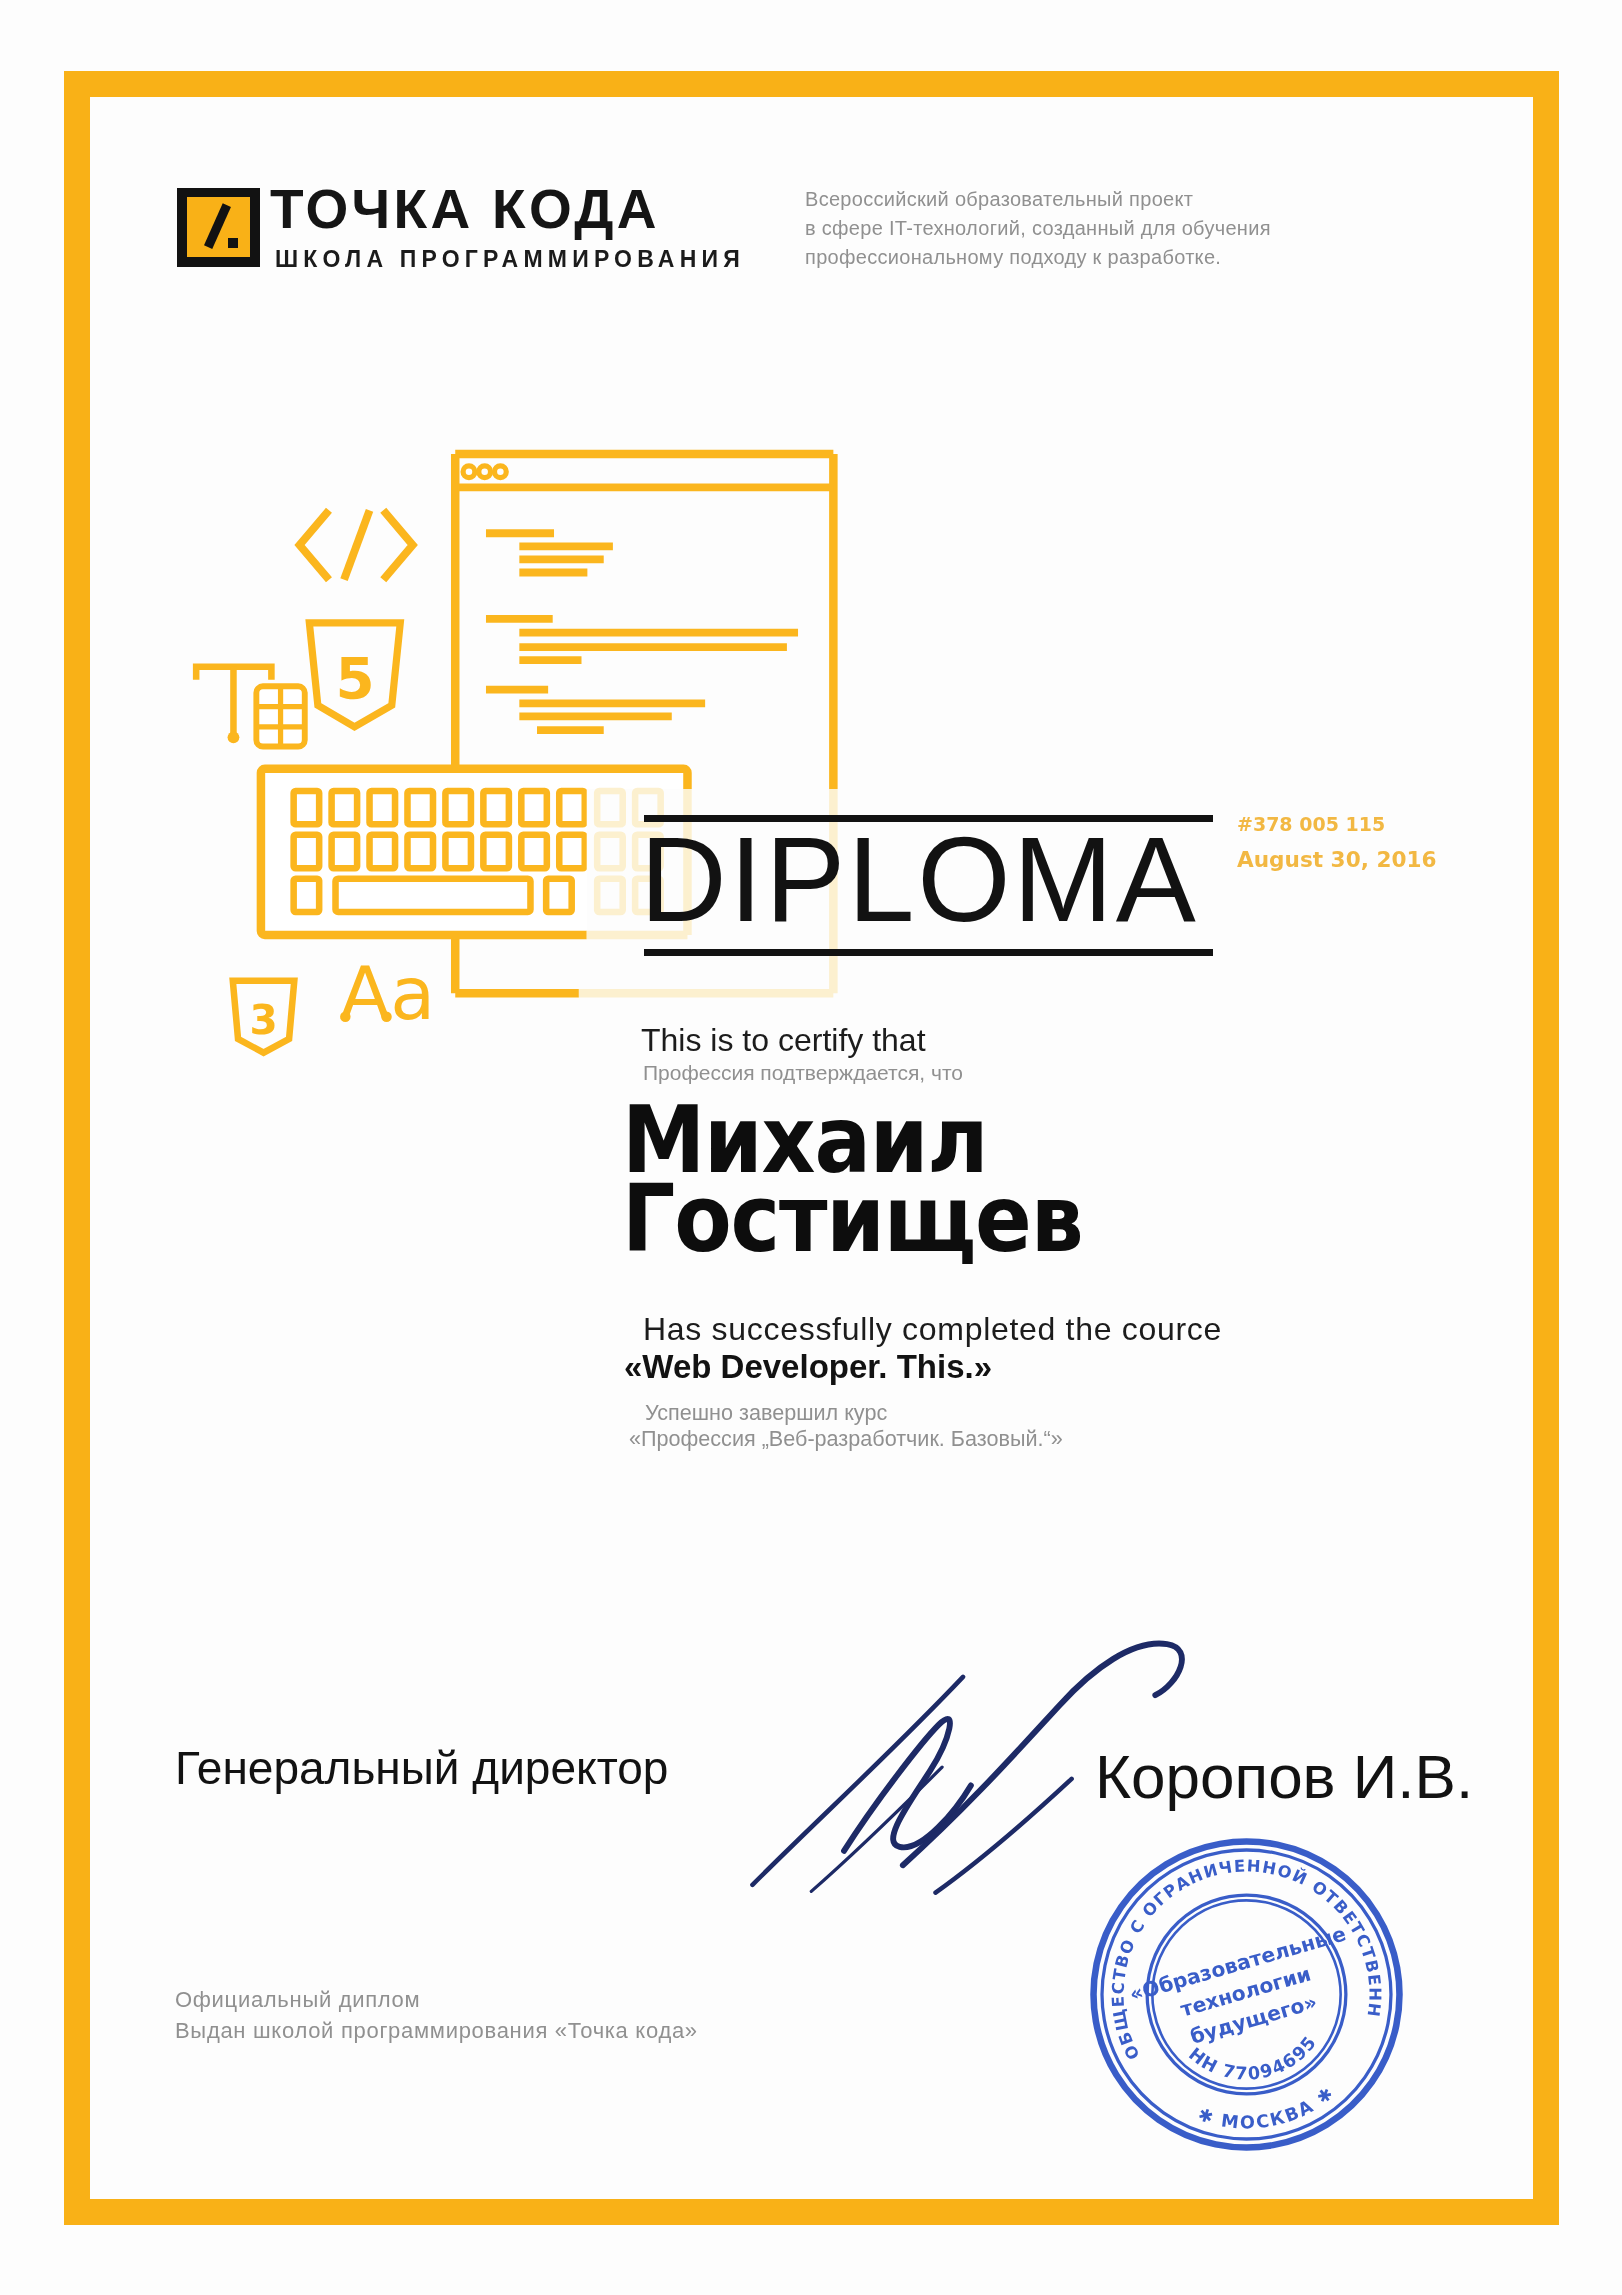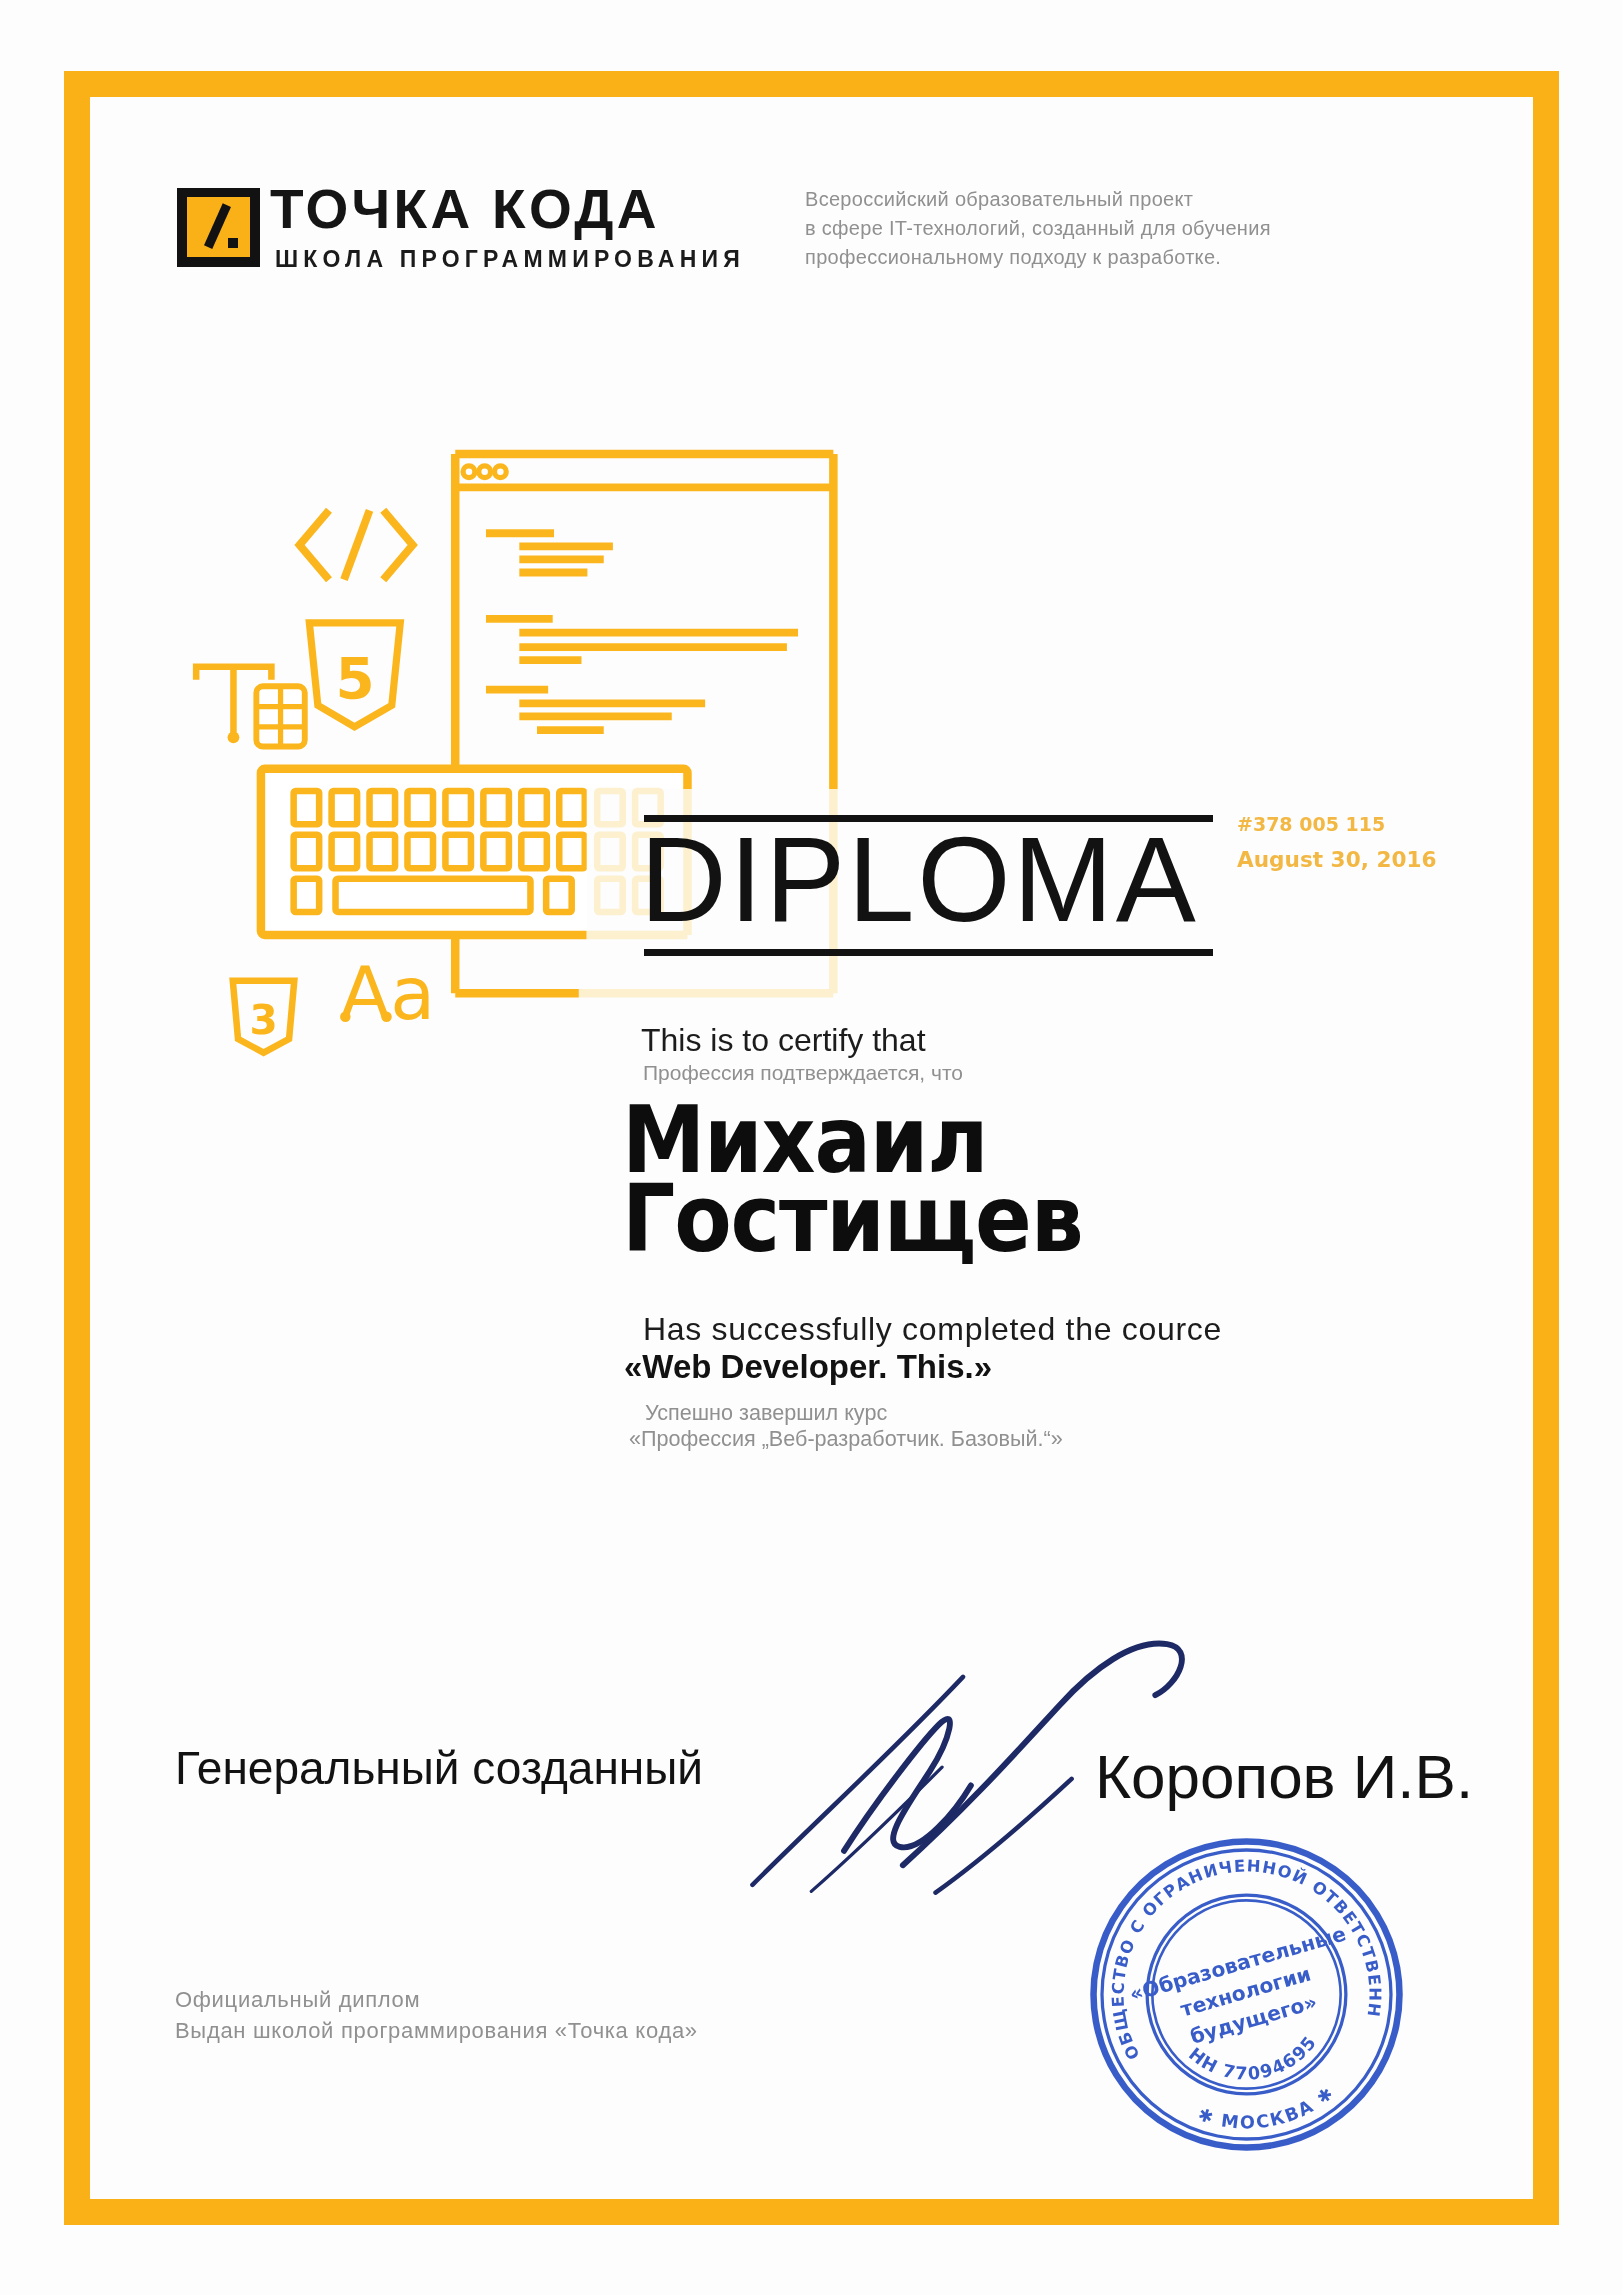--- a/index.html
+++ b/index.html
@@ -177,21 +177,21 @@
   <div class="abs recipient">
     <div>Михаил</div>
     <div>Гостищев</div>
   </div>
 
   <div class="abs completed-en">Has successfully completed the cource</div>
   <div class="abs course-en">«Web Developer. This.»</div>
   <div class="abs completed-ru">Успешно завершил курс</div>
   <div class="abs course-ru">«Профессия „Веб-разработчик. Базовый.“»</div>
 
-  <div class="abs role">Генеральный созданный</div>
+  <div class="abs role">Генеральный директор</div>
   <div class="abs sig-name">Коропов И.В.</div>
 
   <svg class="abs" style="left:713px;top:1584px;" width="589" height="327" viewBox="0 0 900 500">
     <g stroke="var(--signature-blue)" fill="none" stroke-linecap="round">
       <path d="M60,460 C160,360 280,250 382,142" stroke-width="7"></path>
       <path d="M200,408 C250,330 320,240 345,215 C375,185 362,238 332,285 C300,335 255,395 285,402 C320,410 372,345 394,308" stroke-width="9"></path>
       <path d="M290,430 C390,340 470,250 530,185 C580,130 642,84 694,92 C737,99 712,152 676,170" stroke-width="9"></path>
       <path d="M340,472 C420,415 492,350 548,298" stroke-width="7"></path>
       <path d="M150,470 C230,400 300,330 350,280" stroke-width="5"></path>
     </g>

